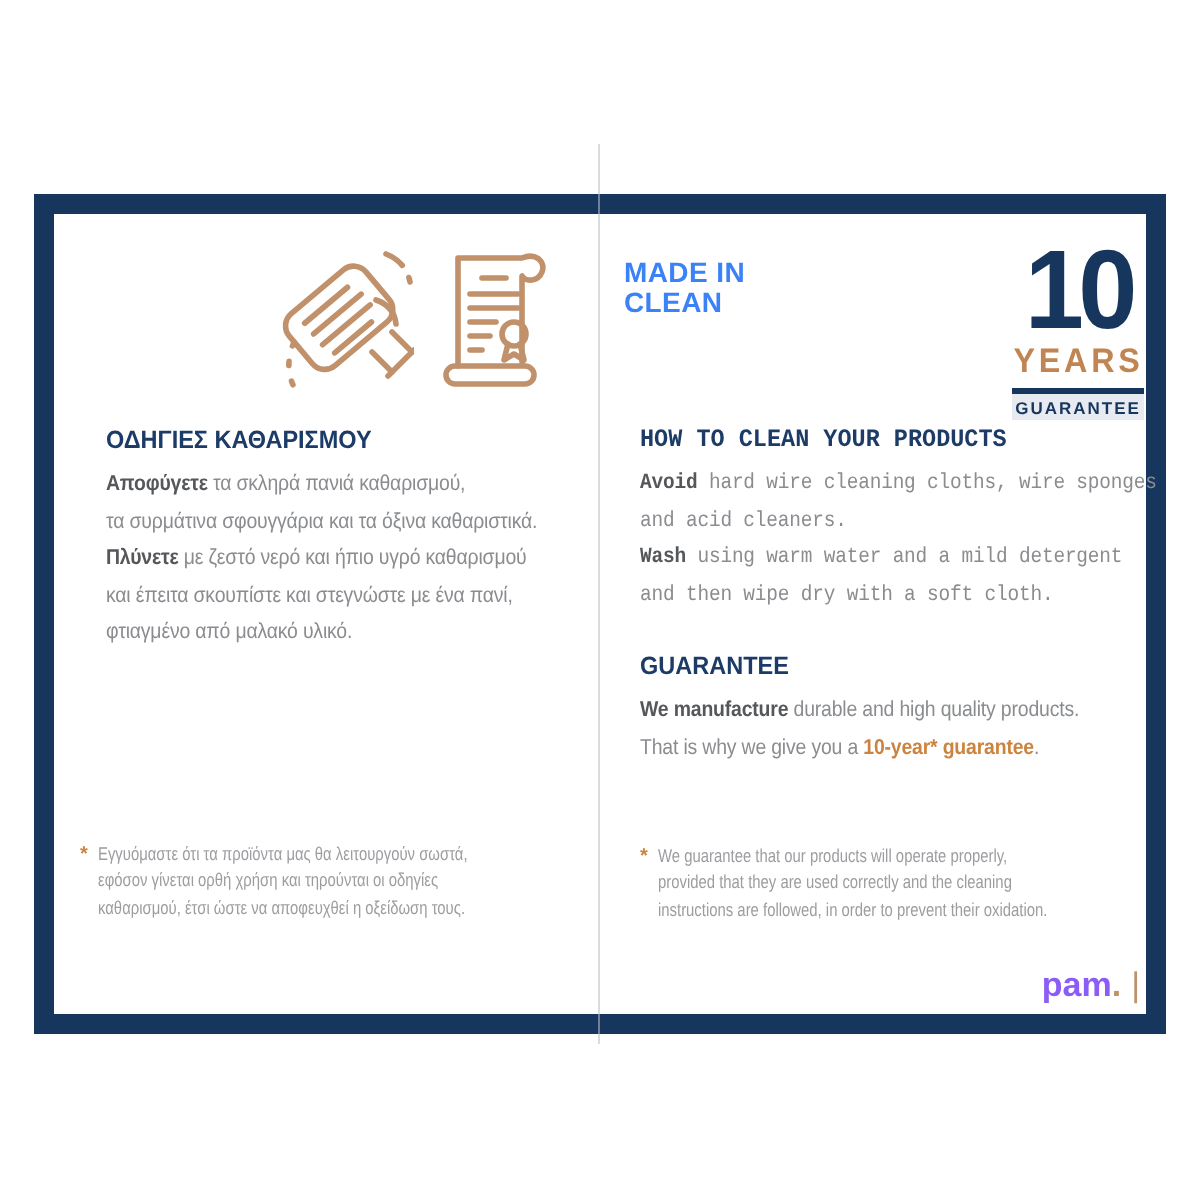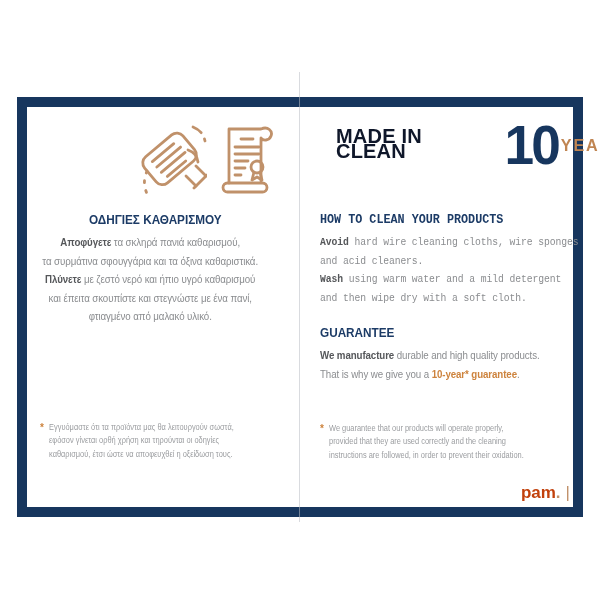--- a/index.html
+++ b/index.html
@@ -1,43 +1,43 @@
 <!DOCTYPE html>
 <html><head>
 <meta charset="utf-8">
 <style>
   html,body{margin:0;padding:0;}
   body{width:600px;height:600px;background:#ffffff;font-family:"Liberation Sans","DejaVu Sans",sans-serif;position:relative;overflow:hidden;}
   .screen{position:absolute;inset:0;}
   .fold-line{position:absolute;left:299px;top:72px;width:1px;height:450px;background:rgba(185,190,196,0.55);z-index:5;}
   .card{position:absolute;left:17px;top:97px;width:546px;height:400px;border:10px solid #17365e;background:#ffffff;}
   .icons{position:absolute;left:112px;top:12px;display:flex;gap:12px;align-items:flex-start;}
-  .made-in{position:absolute;left:285px;top:22px;font-size:20px;font-weight:bold;color:#0f172a;line-height:15px;letter-spacing:0.2px;margin-left:24px;}
+  .made-in{position:absolute;left:285px;top:22px;font-size:14px;font-weight:bold;color:#3b82f6;line-height:15px;letter-spacing:0.2px;}
   .made-in .ln{display:block;}
-  .badge{position:absolute;left:476px;top:14px;width:72px;display:flex;align-items:center;}
+  .badge{position:absolute;left:476px;top:14px;width:72px;display:flex;flex-direction:column;align-items:center;}
   .badge-num{font-size:56px;line-height:48px;font-weight:800;color:#17365e;letter-spacing:-3px;transform:scaleX(0.95);}
   .badge-years{font-size:17px;font-weight:bold;color:#c08552;letter-spacing:2px;margin-top:2px;transform:scaleX(0.95);white-space:nowrap;}
   .badge-guar{margin-top:3px;font-size:8.5px;font-weight:bold;color:#17365e;letter-spacing:1px;border-top:3px solid #17365e;padding:2px 2px 1px;background:#e7ebf1;white-space:nowrap;}
   .sec{position:absolute;width:256px;}
-  .sec-clean-left{left:8px;top:106px;text-align:center;}
+  .sec-clean-left{left:26px;top:106px;}
   .sec-guar-left{left:13px;top:219px;}
   .sec-clean-right{left:293px;top:106px;font-family:Liberation Mono, monospace;}
   .sec-guar-right{left:293px;top:219px;}
   .fn{position:absolute;display:flex;gap:5px;}
   .fn-left{left:13px;top:314px;width:256px;}
   .fn-right{left:293px;top:315px;width:256px;}
   .hd{margin:0 0 6px;font-size:12.5px;color:#1c3b66;font-weight:bold;white-space:nowrap;transform:scaleX(0.94);transform-origin:0 0;}
   .para{margin:0;font-size:10.8px;line-height:18.5px;color:#8a8c8f;letter-spacing:-0.1px;white-space:nowrap;transform:scaleX(0.9);transform-origin:0 0;}
   .para b{color:#55575a;}
   .ln{display:block;}
   .accent{color:#cd833d;font-weight:bold;}
   .fn-mark{color:#cd833d;font-weight:bold;font-size:10px;line-height:13px;flex:none;}
   .fn-text{font-size:9.3px;line-height:13.4px;color:#9b9da0;white-space:nowrap;transform:scaleX(0.8);transform-origin:0 0;display:inline-block;}
   .logo{position:absolute;right:3px;bottom:4px;font-size:17px;font-weight:bold;white-space:nowrap;}
-  .logo-name{color:#c2410c;}
+  .logo-name{color:#8b5cf6;}
   .logo-dot{color:#c0916a;}
   .logo-bar{color:#c0916a;margin-left:5px;font-weight:normal;}
   svg{display:block;}
 </style>
 </head>
 <body>
 
 <div class="screen">
   <div class="fold-line"></div>
 

